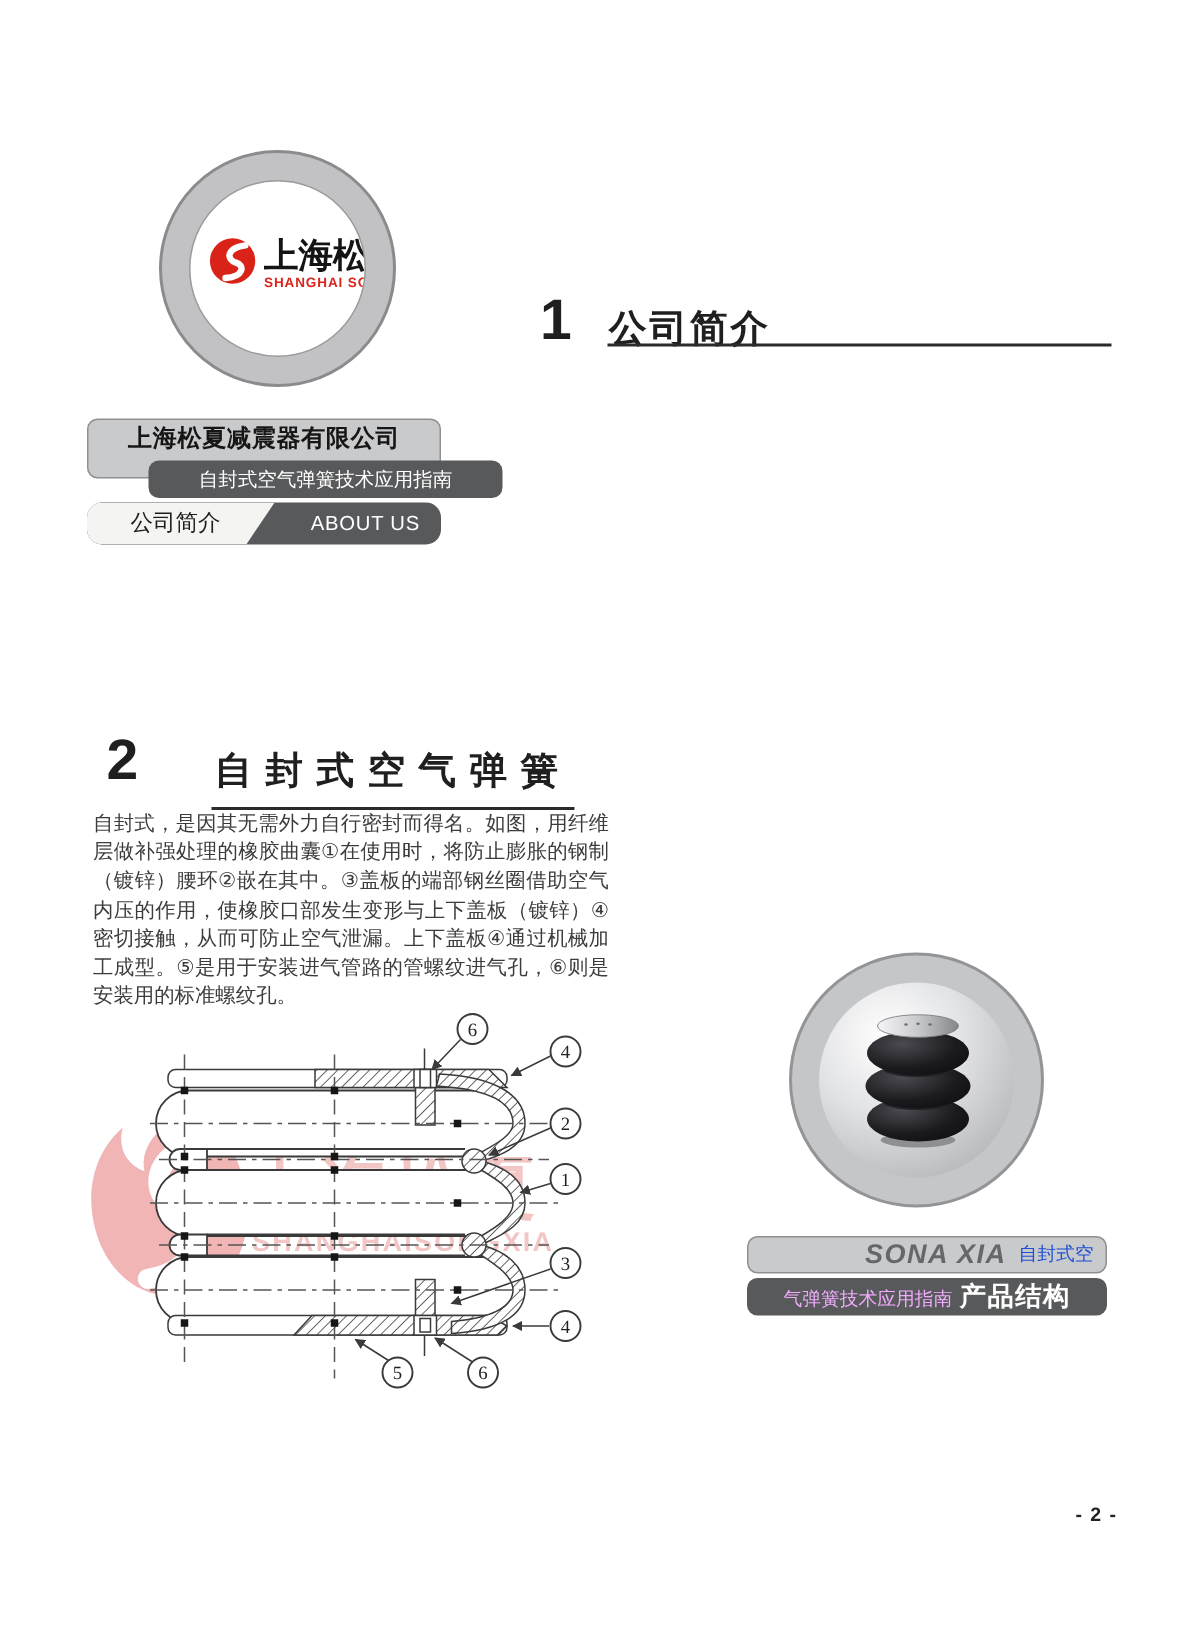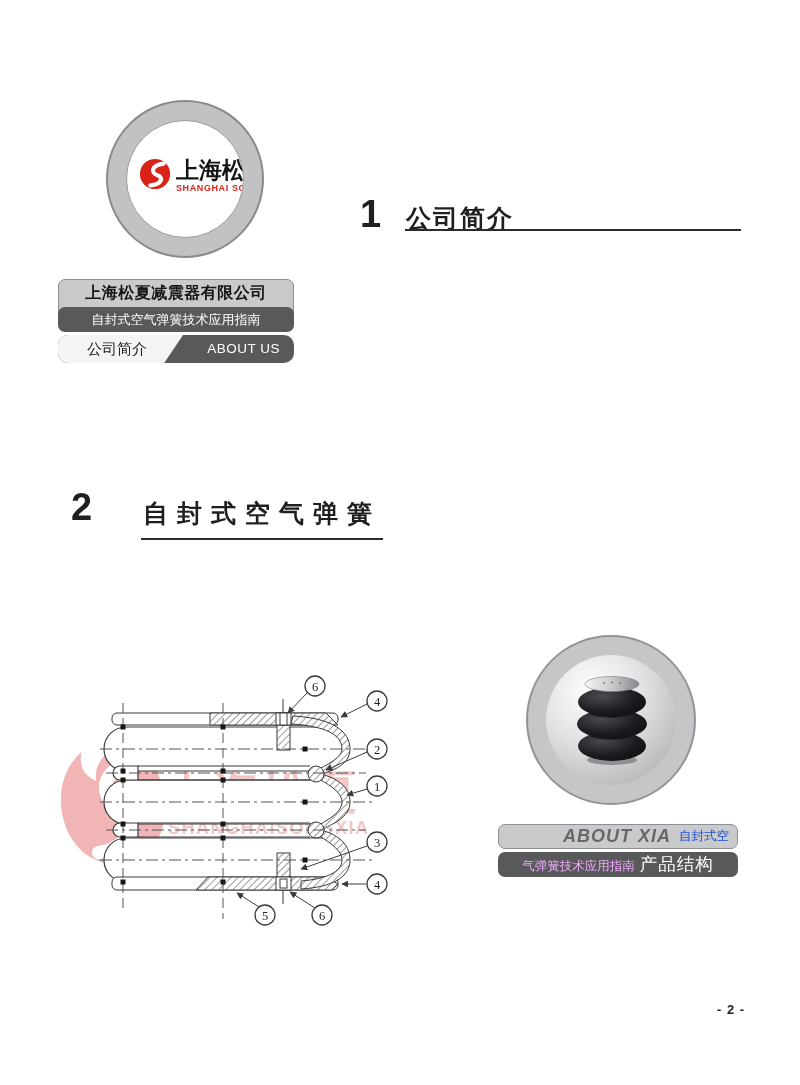--- a/index.html
+++ b/index.html
@@ -16,21 +16,21 @@
   .logo-texts{margin-left:3px;white-space:nowrap;}
   .logo-cn{font-size:23px;font-weight:bold;color:#141414;letter-spacing:0px;line-height:26px;}
   .logo-en{font-size:9px;font-weight:bold;color:#d9251c;letter-spacing:0.6px;}
 
   
   .bar{left:58px;width:236px;box-sizing:border-box;}
   .bar-light{background:#c9cacc;border:1px solid #8f9092;border-radius:7px;}
   .bar-dark{background:#58595b;border-radius:7px;}
   .bar-company{top:279px;height:40px;font-size:16px;font-weight:bold;color:#161616;
     text-align:center;line-height:25px;letter-spacing:0.5px;}
-  .bar-guide{top:307px;height:25px;font-size:13px;color:#fff;text-align:center;line-height:25px;}
+  .bar-guide{top:307px;height:25px;font-size:13px;color:#fff;text-align:center;line-height:25px;margin-left:41px;}
   .bar-tab{top:335px;height:28px;border-radius:10px;overflow:hidden;position:absolute;}
   .tab-white{position:absolute;left:0;top:0;height:100%;width:100%;background:#f4f4f2;
     clip-path:polygon(0 0,53% 0,45% 100%,0 100%);}
   .tab-cn{position:absolute;left:0;top:0;width:118px;text-align:center;line-height:28px;
     font-size:15px;color:#1c1c1c;}
   .tab-en{position:absolute;right:14px;top:0;line-height:28px;font-size:13.5px;
     font-weight:normal;color:#fff;letter-spacing:0.5px;}
 
   
   .sec-num{font-size:38px;font-weight:bold;color:#1f1f1f;line-height:36px;}
@@ -63,21 +63,21 @@
   .prod-svg{left:574px;top:672px;}
 
   
   .rbar{left:498px;width:240px;box-sizing:border-box;position:absolute;}
   .bar-sx{top:824px;height:25px;display:flex;align-items:center;justify-content:flex-end;
     padding-right:8px;}
   .sx-brand{font-size:18px;font-weight:bold;font-style:italic;color:#66676a;letter-spacing:1px;}
   .sx-suffix{font-size:12.5px;color:#1d4ed8;margin-left:8px;}
   .bar-ps{top:852px;height:25px;display:flex;align-items:baseline;justify-content:center;}
   .ps-small{font-size:12.5px;color:#f0abfc;}
-  .ps-big{font-size:17.5px;font-weight:normal;color:#fff;margin-left:5px;letter-spacing:1px;}
+  .ps-big{font-size:17.5px;font-weight:bold;color:#fff;margin-left:5px;letter-spacing:1px;}
   .bar-st{top:880px;height:26px;border-radius:10px;overflow:hidden;}
   .st-en{position:absolute;right:30px;top:0;line-height:26px;font-size:14.5px;
     font-weight:bold;color:#fff;letter-spacing:0.5px;}
 
   .page-num{left:706px;top:1002px;width:50px;text-align:center;font-size:13px;
     font-weight:bold;color:#222;letter-spacing:1px;}
 </style>
 </head>
 <body>
 
@@ -112,20 +112,21 @@
     <div class="tab-cn">公司简介</div>
     <div class="tab-en">ABOUT US</div>
   </div>
 
   <div class="abs sec-num s1-num">1</div>
   <div class="abs sec-title s1-title">公司简介</div>
   <div class="abs s1-rule"></div>
 
   <div class="abs sec-num s2-num">2</div>
   <div class="abs sec-title s2-title">自封式空气弹簧</div>
+  <div class="abs s2-body">自封式，是因其无需外力自行密封而得名。如图，用纤维层做补强处理的橡胶曲囊①在使用时，将防止膨胀的钢制（镀锌）腰环②嵌在其中。③盖板的端部钢丝圈借助空气内压的作用，使橡胶口部发生变形与上下盖板（镀锌）④密切接触，从而可防止空气泄漏。上下盖板④通过机械加工成型。⑤是用于安装进气管路的管螺纹进气孔，⑥则是安装用的标准螺纹孔。</div>
 
   <svg class="abs drawing" width="344" height="256" viewBox="0 0 344 256">
     <defs>
       <pattern id="hat" width="5" height="5" patternUnits="userSpaceOnUse" patternTransform="rotate(45)">
         <rect width="5" height="5" fill="#ffffff"></rect>
         <line x1="0" y1="0" x2="0" y2="5" stroke="#555" stroke-width="1.2"></line>
       </pattern>
       <marker id="arr" viewBox="0 0 10 10" refX="9" refY="5" markerWidth="7" markerHeight="7" orient="auto">
         <path d="M0,0 L10,5 L0,10 Z" fill="#3a3a3a"></path>
       </marker>
@@ -260,21 +261,21 @@
     <ellipse cx="38" cy="52" rx="35" ry="15" fill="url(#belg)"></ellipse>
     <ellipse cx="38" cy="41" rx="23" ry="5" fill="#232327"></ellipse>
     <ellipse cx="38" cy="30" rx="34" ry="15" fill="url(#belg)"></ellipse>
     <ellipse cx="38" cy="12" rx="27" ry="7.5" fill="url(#plateg)" stroke="#7d7e81" stroke-width="0.6"></ellipse>
     <ellipse cx="30" cy="11" rx="1.2" ry="0.8" fill="#6f7073"></ellipse>
     <ellipse cx="38" cy="10.5" rx="1.2" ry="0.8" fill="#6f7073"></ellipse>
     <ellipse cx="46" cy="11" rx="1.2" ry="0.8" fill="#6f7073"></ellipse>
   </svg>
 
   <div class="rbar bar-light bar-sx">
-    <span class="sx-brand">ABOUT XIA</span>
+    <span class="sx-brand">SONA XIA</span>
     <span class="sx-suffix">自封式空</span>
   </div>
   <div class="rbar bar-dark bar-ps">
     <span class="ps-small">气弹簧技术应用指南</span>
     <span class="ps-big">产品结构</span>
   </div>
 
   <div class="abs page-num">- 2 -</div>
 
 </div>

